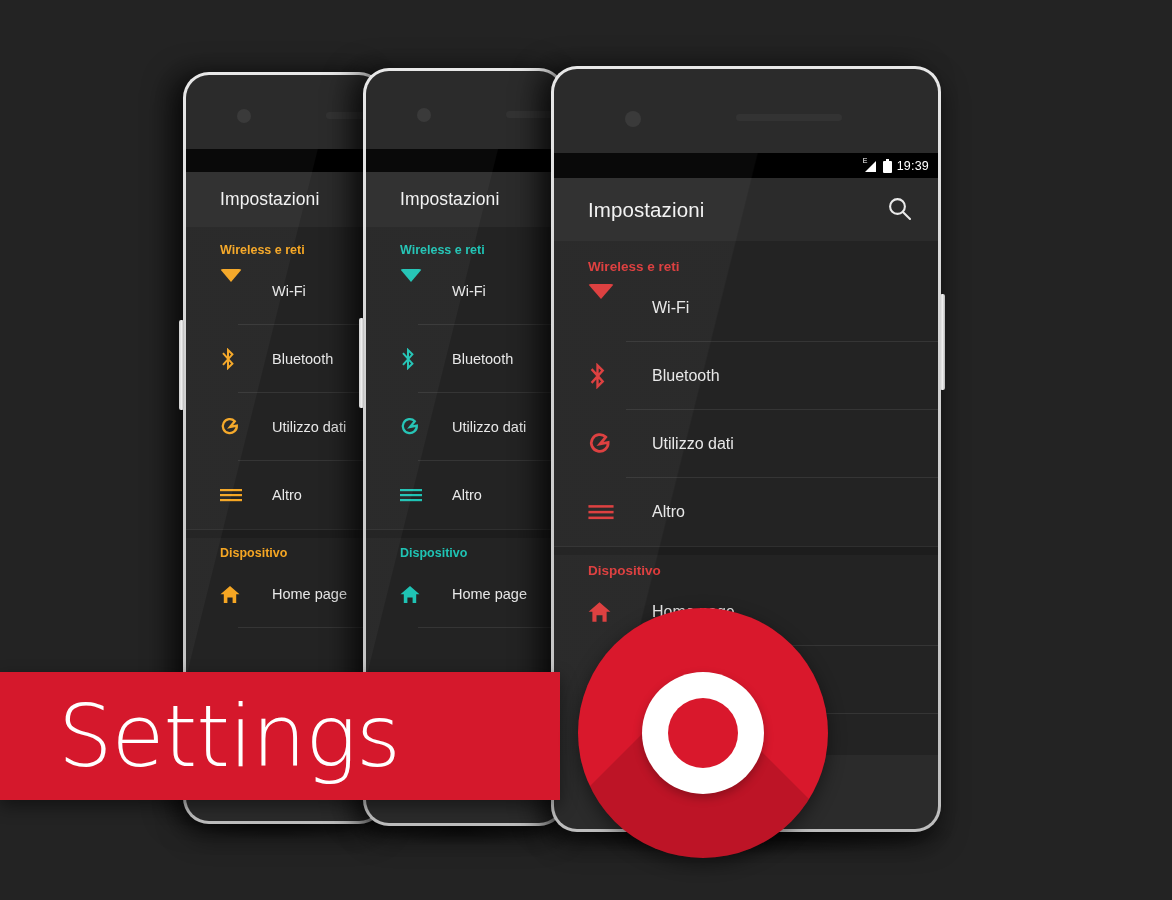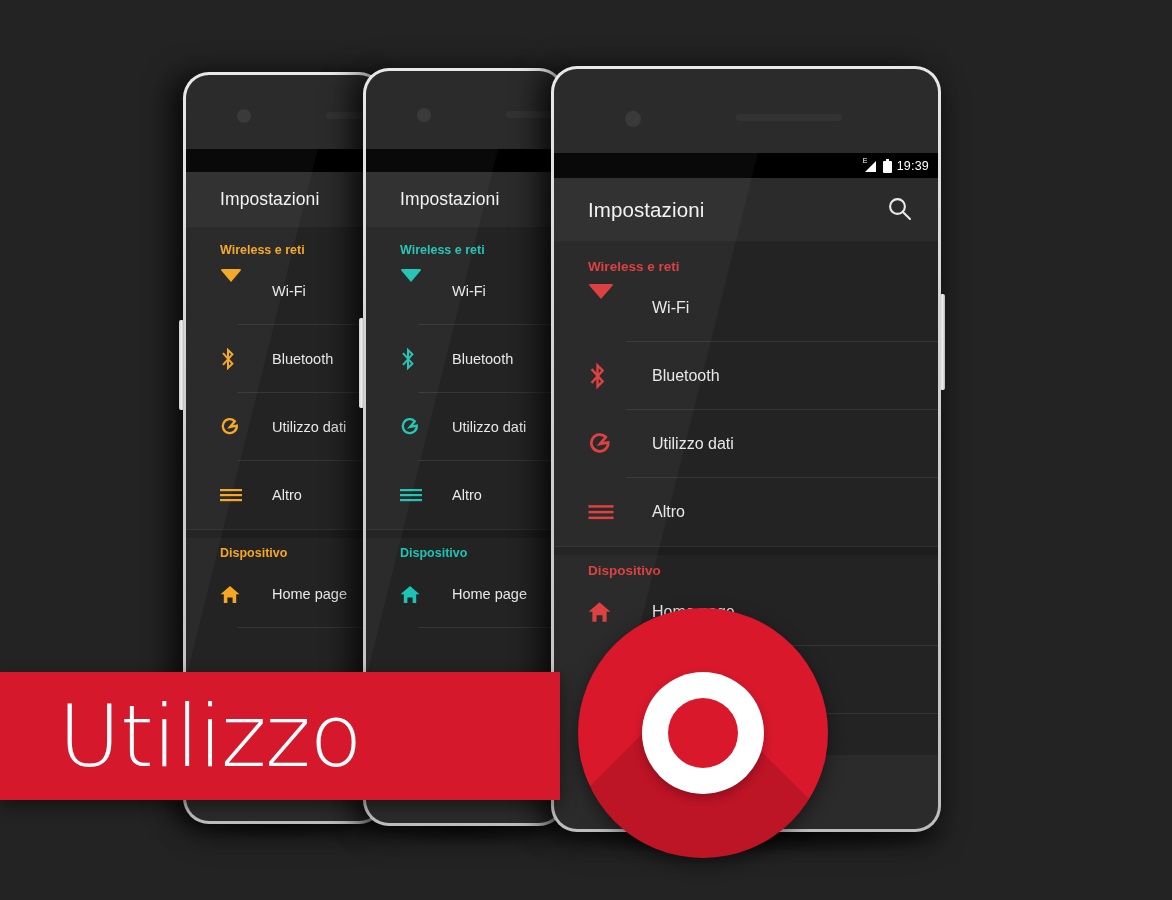--- a/index.html
+++ b/index.html
@@ -413,21 +413,21 @@
           </div>
         </div>
 
         <div class="glare"></div>
       </div>
     </div>
     <div class="sidebtn" style="right:-4px;top:228px;height:96px;"></div>
   </div>
 
   <div id="ribbon">
-    <span class="txt">Utilizzo</span>
+    <span class="txt">Settings</span>
   </div>
 
   <div id="logo">
     <div class="disc">
       <div class="longshadow"></div>
     </div>
     <div class="ring"></div>
     <div class="hole"></div>
   </div>
 

